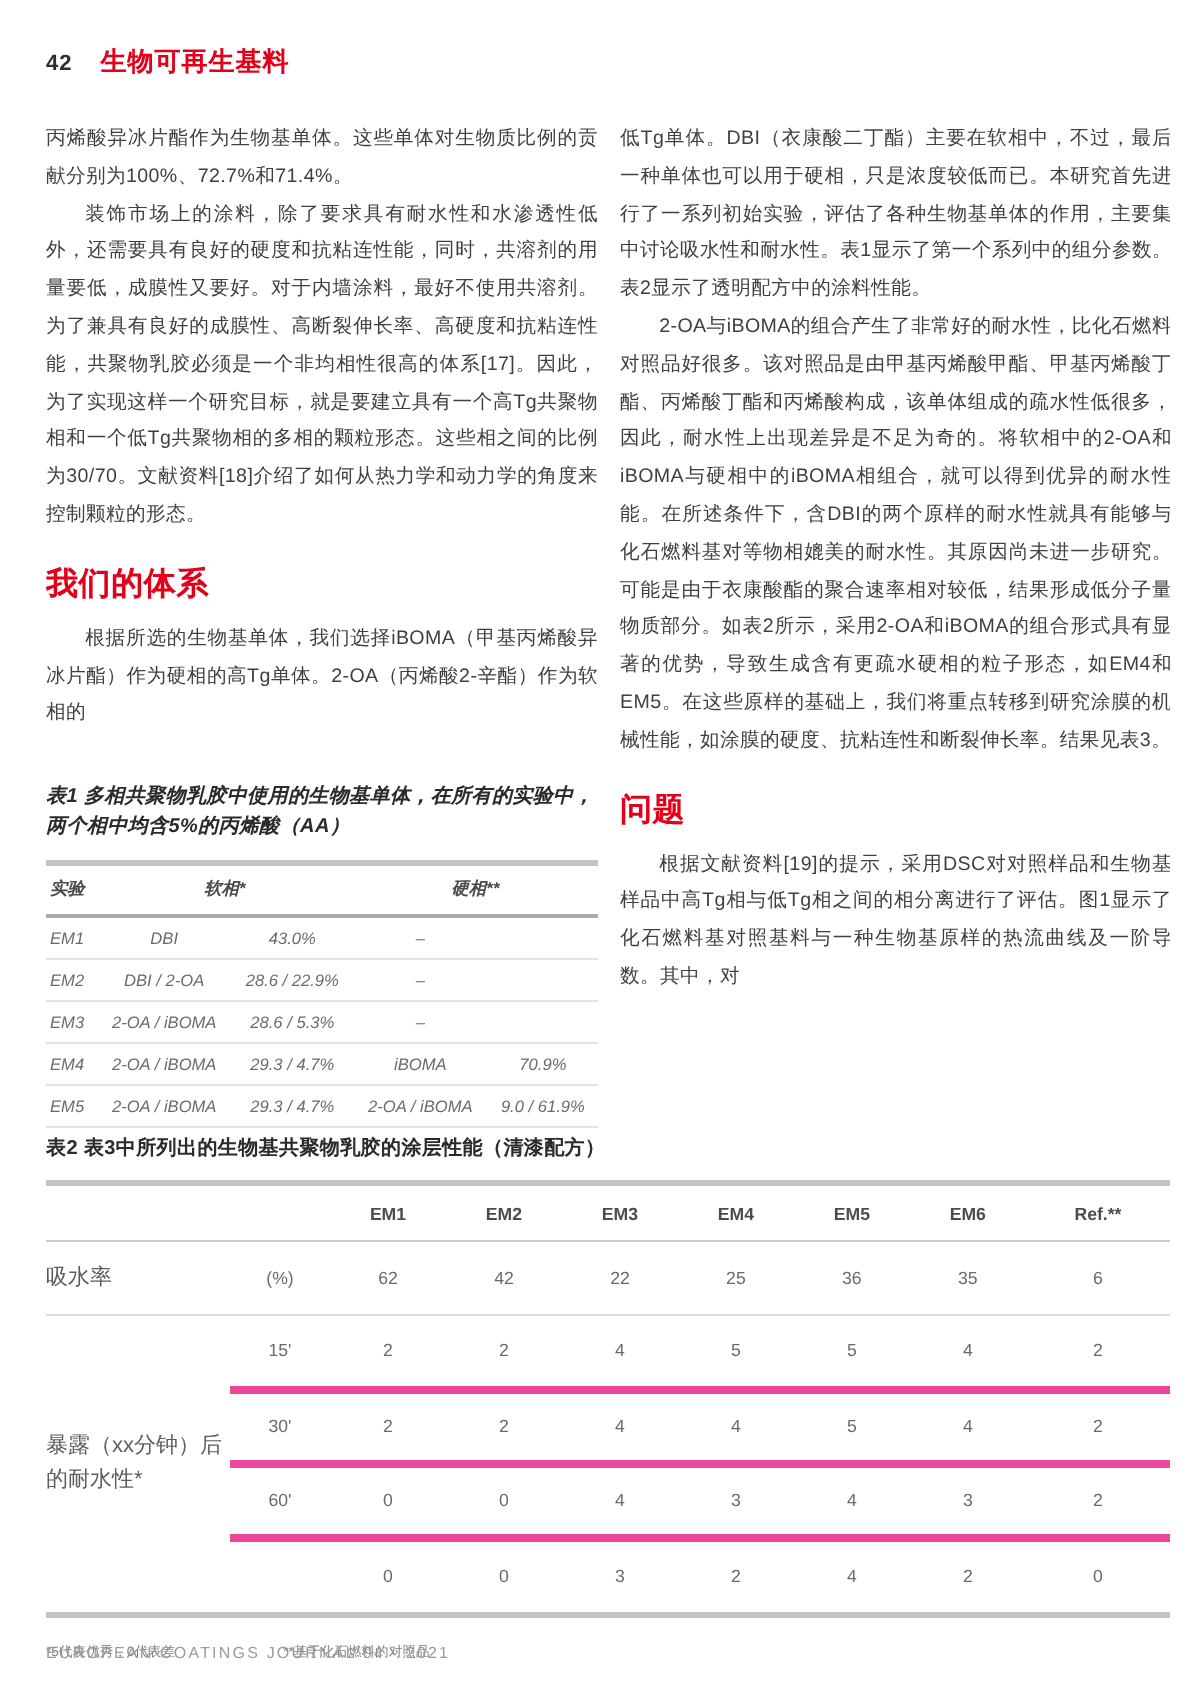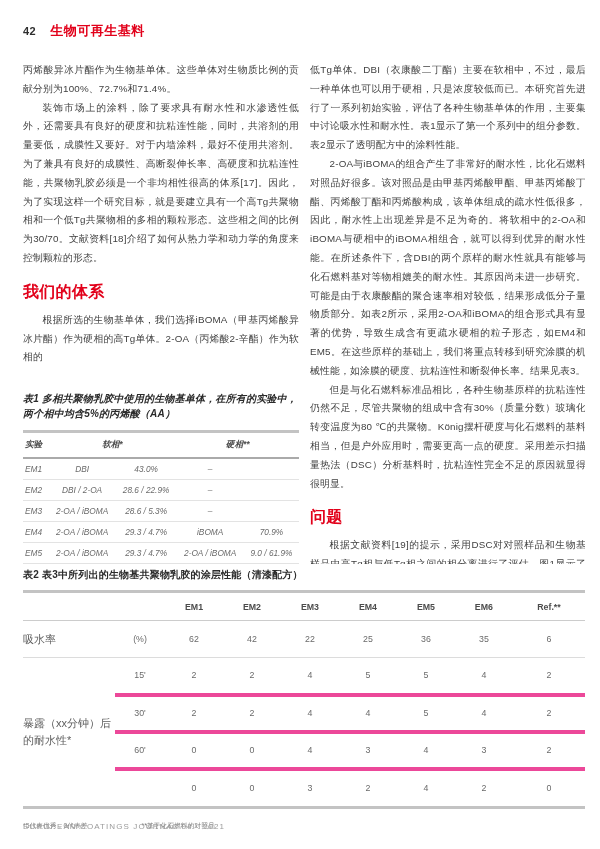--- a/index.html
+++ b/index.html
@@ -160,21 +160,20 @@
             </tbody>
           </table>
         </div>
 
       </div>
     </div>
 
     <div class="col">
       <p>低Tg单体。DBI（衣康酸二丁酯）主要在软相中，不过，最后一种单体也可以用于硬相，只是浓度较低而已。本研究首先进行了一系列初始实验，评估了各种生物基单体的作用，主要集中讨论吸水性和耐水性。表1显示了第一个系列中的组分参数。表2显示了透明配方中的涂料性能。</p>
       <p class="indent">2-OA与iBOMA的组合产生了非常好的耐水性，比化石燃料对照品好很多。该对照品是由甲基丙烯酸甲酯、甲基丙烯酸丁酯、丙烯酸丁酯和丙烯酸构成，该单体组成的疏水性低很多，因此，耐水性上出现差异是不足为奇的。将软相中的2-OA和iBOMA与硬相中的iBOMA相组合，就可以得到优异的耐水性能。在所述条件下，含DBI的两个原样的耐水性就具有能够与化石燃料基对等物相媲美的耐水性。其原因尚未进一步研究。可能是由于衣康酸酯的聚合速率相对较低，结果形成低分子量物质部分。如表2所示，采用2-OA和iBOMA的组合形式具有显著的优势，导致生成含有更疏水硬相的粒子形态，如EM4和EM5。在这些原样的基础上，我们将重点转移到研究涂膜的机械性能，如涂膜的硬度、抗粘连性和断裂伸长率。结果见表3。</p>
-      <p class="indent">但是与化石燃料标准品相比，各种生物基原样的抗粘连性仍然不足，尽管共聚物的组成中含有30%（质量分数）玻璃化转变温度为80 ℃的共聚物。König摆杆硬度与化石燃料的基料相当，但是户外应用时，需要更高一点的硬度。采用差示扫描量热法（DSC）分析基料时，抗粘连性完全不足的原因就显得很明显。</p>
       <h2 class="red-heading">问题</h2>
       <p class="indent">根据文献资料[19]的提示，采用DSC对对照样品和生物基样品中高Tg相与低Tg相之间的相分离进行了评估。图1显示了化石燃料基对照基料与一种生物基原样的热流曲线及一阶导数。其中，对</p>
     </div>
 
   </div>
 
   <section class="t2-block">
     <h3 class="table-title">表2 表3中所列出的生物基共聚物乳胶的涂层性能（清漆配方）</h3>
     <div class="t2-wrap">
       <table class="t2">

